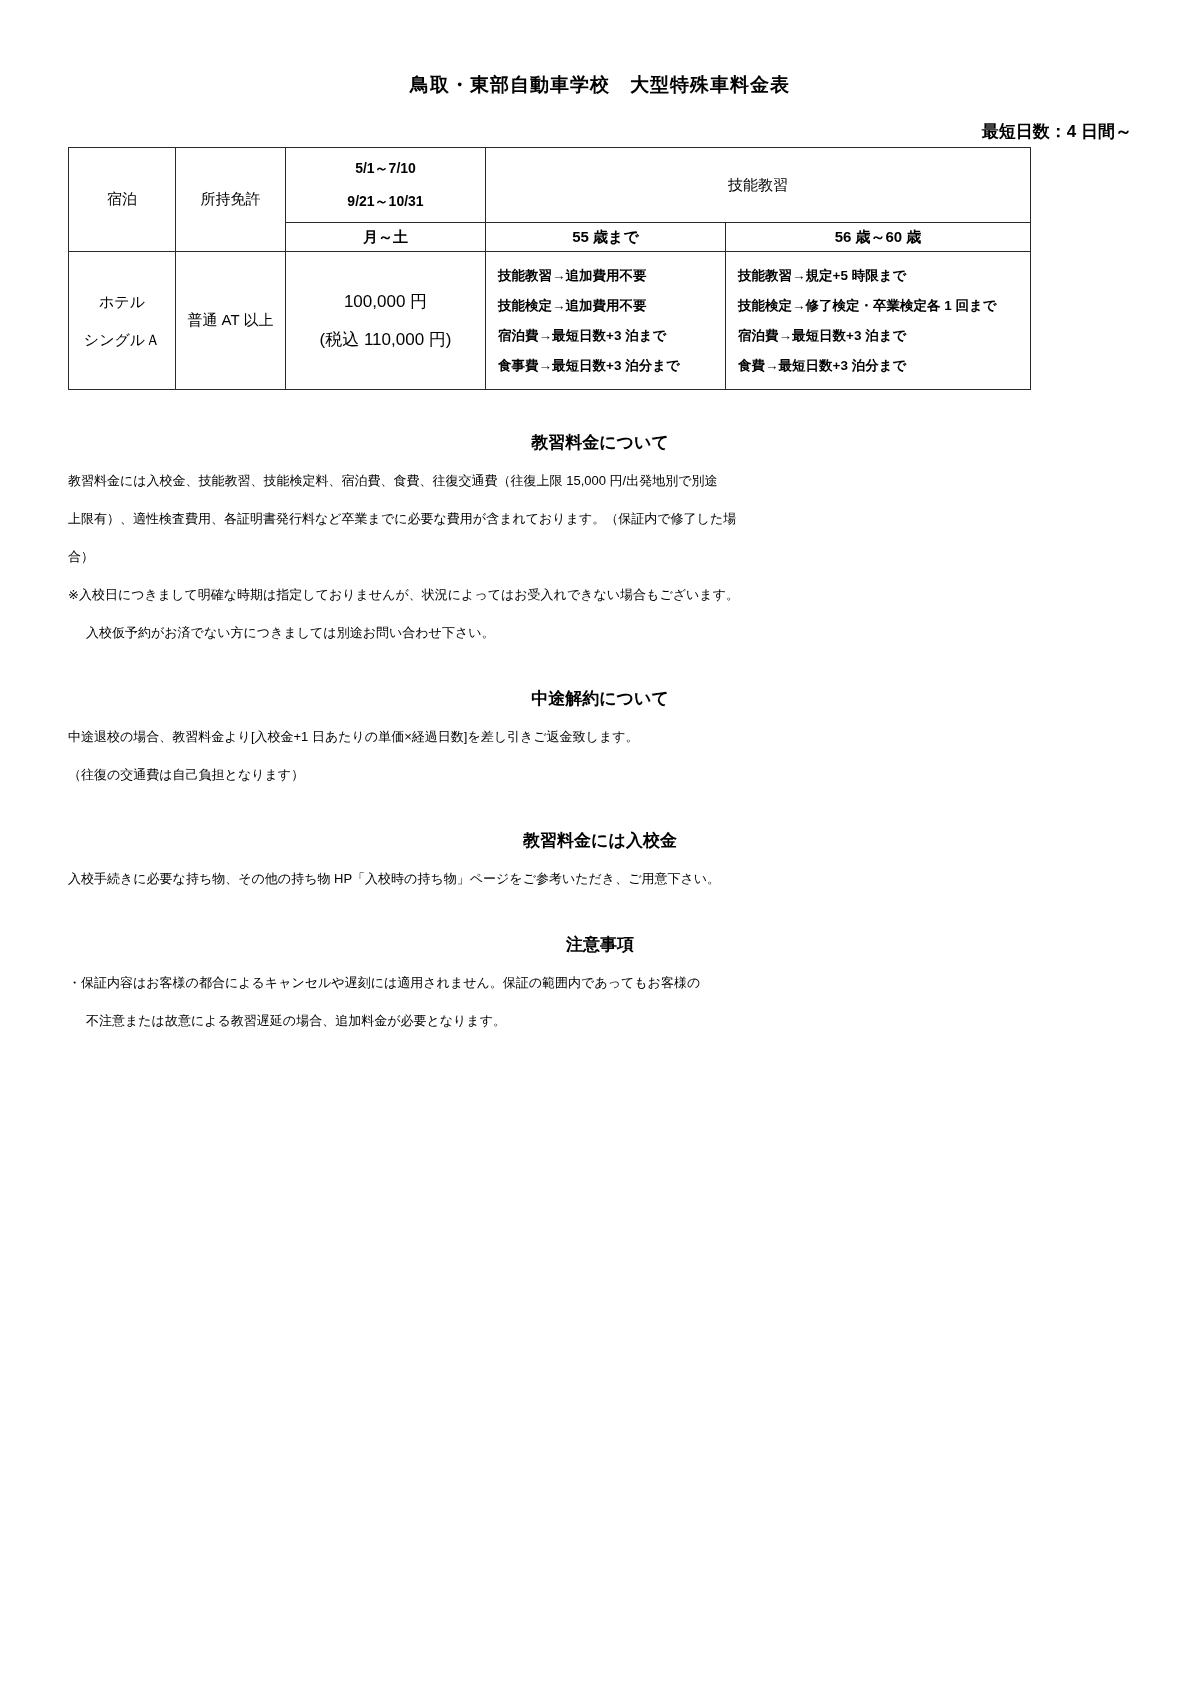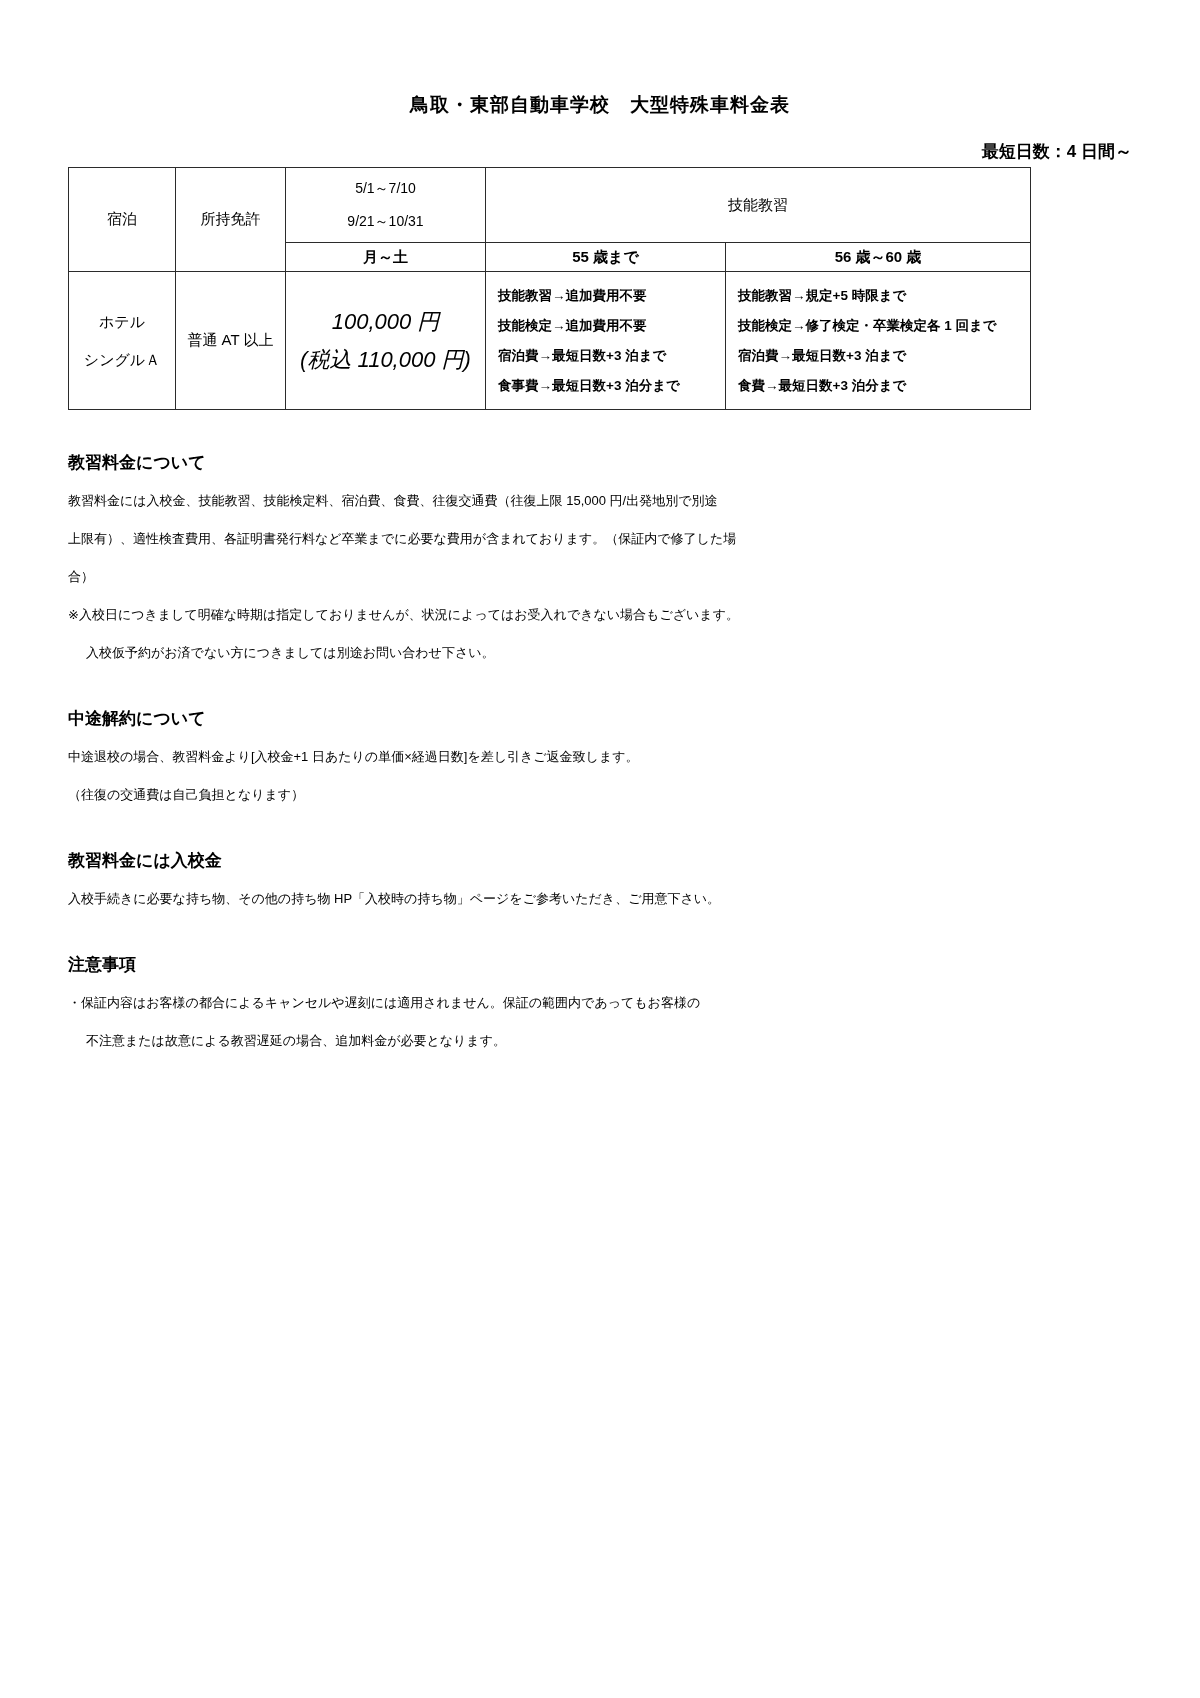--- a/index.html
+++ b/index.html
@@ -3,44 +3,44 @@
 <meta charset="utf-8">
 <style>
   html,body{margin:0;padding:0;background:#fff;}
   body{
     width:1200px;height:1698px;
     font-family:"Liberation Sans","DejaVu Sans",sans-serif;
     color:#000;
     -webkit-font-smoothing:antialiased;
   }
   .page{width:1200px;height:1698px;box-sizing:border-box;padding:72px 68px 0 68px;}
-  .doc-title{text-align:center;font-size:19px;font-weight:bold;letter-spacing:1px;margin-top:20px;}
+  .doc-title{text-align:center;font-size:19px;font-weight:bold;letter-spacing:1px;}
   .min-days{text-align:right;font-size:17px;font-weight:bold;margin-top:22px;margin-bottom:4px;}
 
   table.price{border-collapse:collapse;width:962px;table-layout:fixed;}
   table.price td{
     border:1px solid #2b2b2b;
     text-align:center;vertical-align:middle;
     font-size:15px;padding:0;
   }
   .col-stay{width:107px;}
   .col-lic{width:110px;}
   .col-price{width:200px;}
   .col-a55{width:240px;}
   .col-a60{width:305px;}
   .h-row1 td{height:74px;}
   .h-row2 td{height:28px;font-size:14px;font-weight:bold;}
   .d-row td{height:137px;}
-  .period div{line-height:33px;font-size:14px;}
+  .period div{line-height:33px;font-size:14px;font-weight:bold;}
   .two-line div{line-height:38px;font-size:15px;}
-  .price-cell div{line-height:38px;font-size:22px;font-style:italic;}
+  .price-cell div{line-height:38px;font-size:17px;}
   .guar-cell{text-align:left !important;vertical-align:middle;}
   .guar-cell .g-line{font-size:13.5px;line-height:30px;padding-left:12px;white-space:nowrap;font-weight:bold;}
 
-  .sec-heading{font-size:17px;font-weight:bold;line-height:38px;}
+  .sec-heading{font-size:17px;font-weight:bold;line-height:38px;text-align:center;}
   .body-line{font-size:13px;line-height:38px;}
   .mt-first{margin-top:34px;}
   .mt-sec{margin-top:28px;}
   .ind1{padding-left:18px;}
   .ind2{padding-left:32px;}
   .extra .body-line{line-height:40px;}
 </style>
 </head>
 <body>
 

